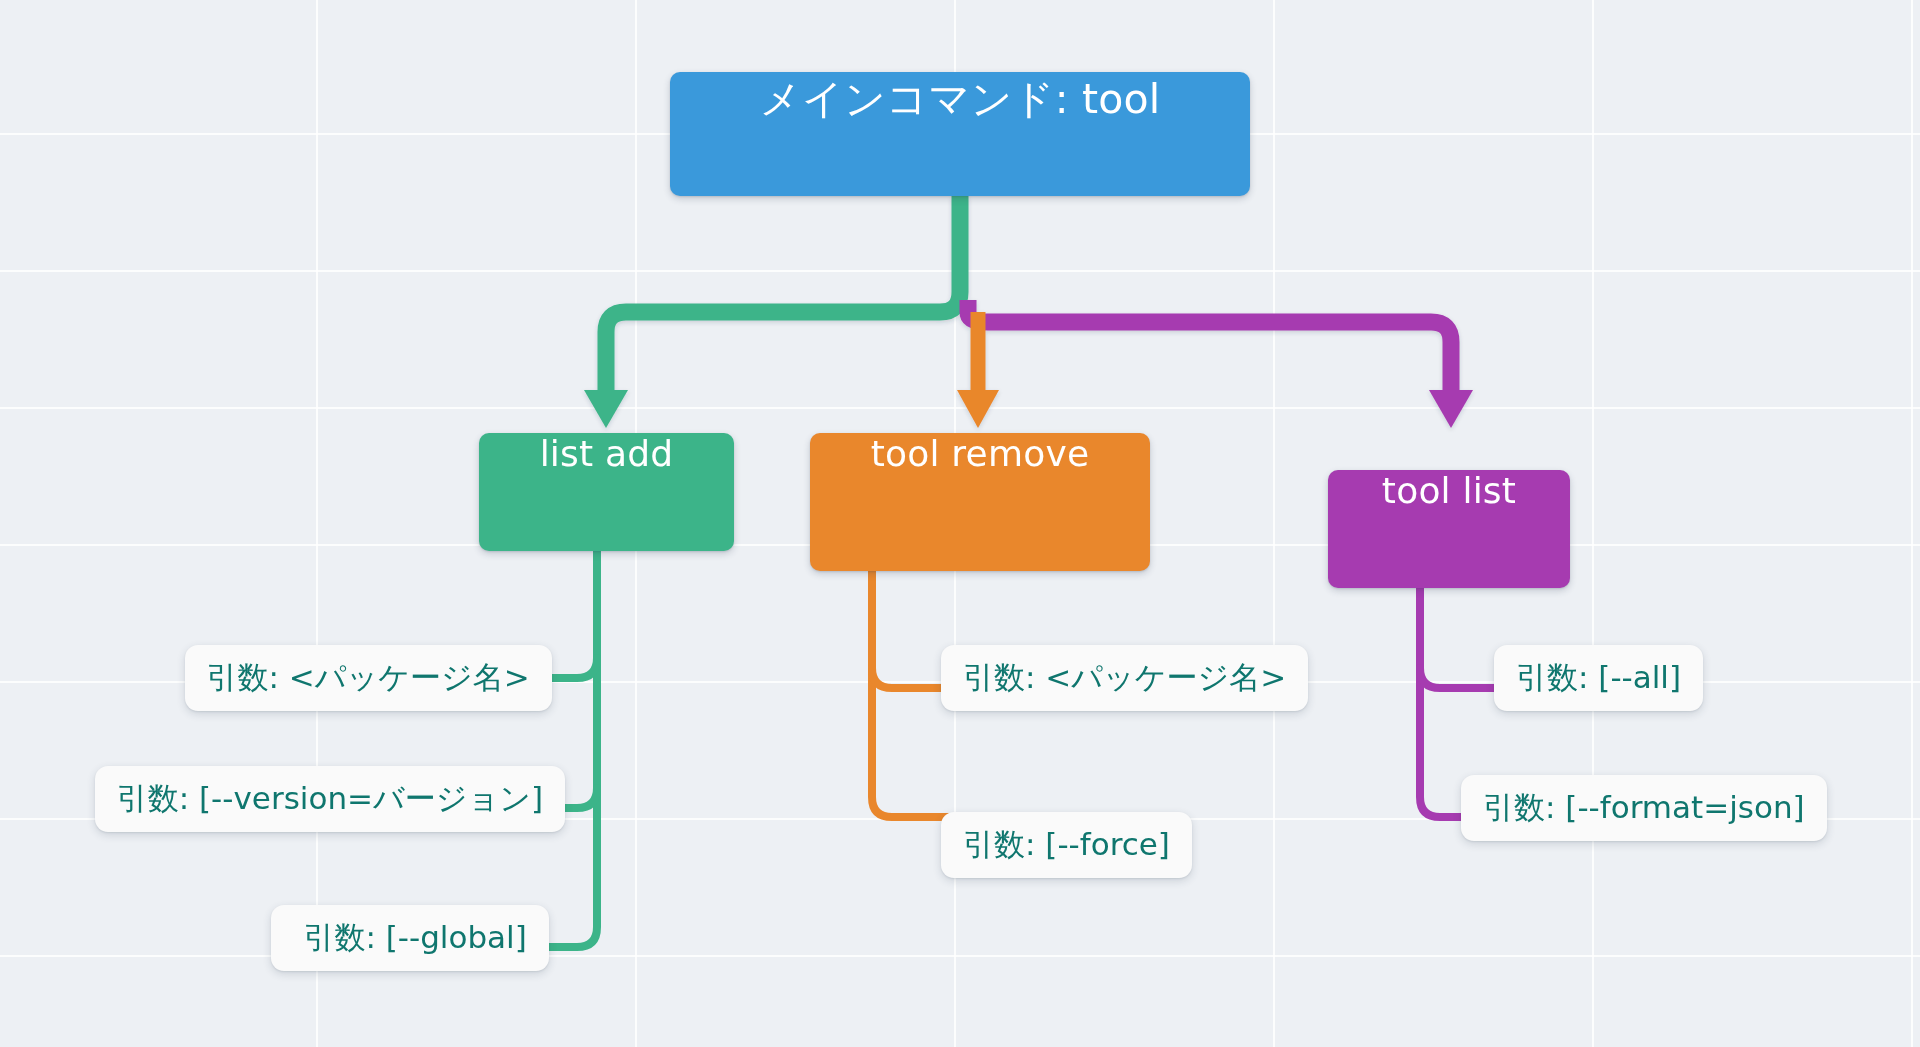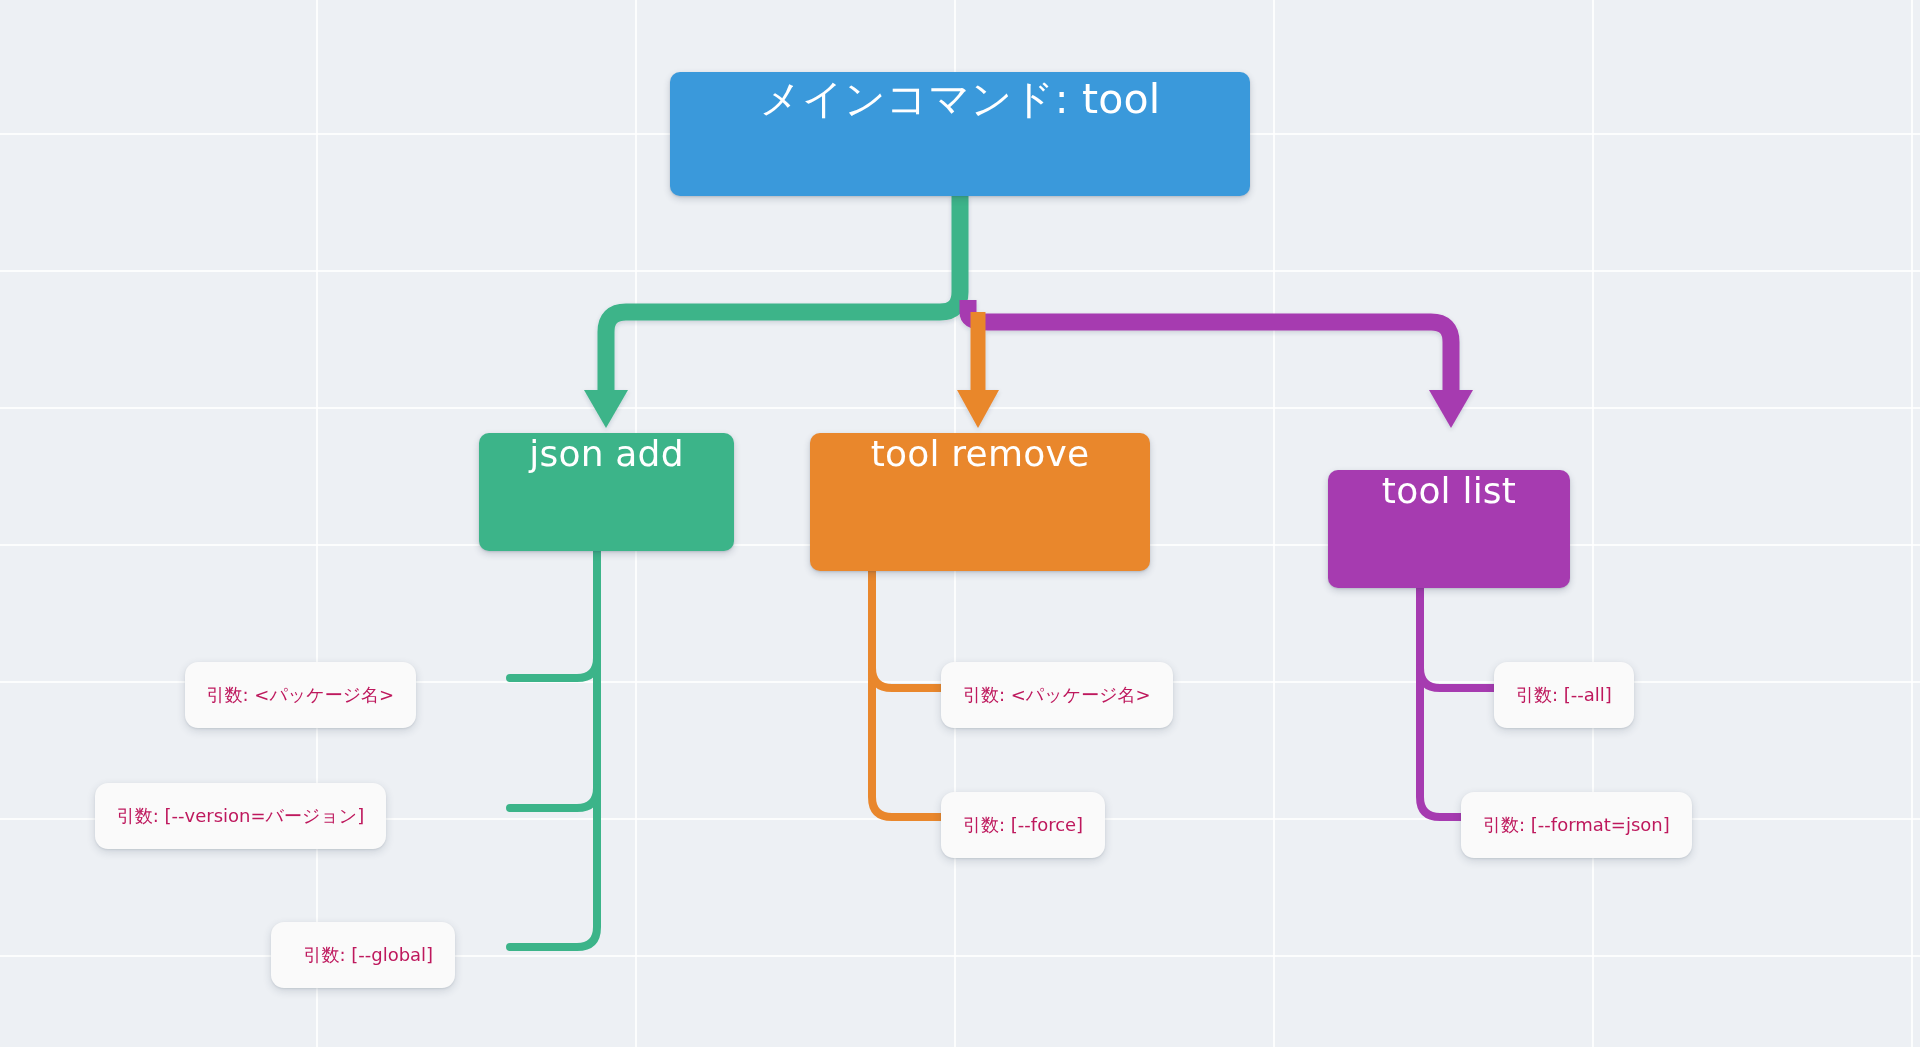--- a/index.html
+++ b/index.html
@@ -48,37 +48,36 @@
   }
   #node-list{
     left:1328px;top:433px;width:242px;height:118px;
     background:#a63bb0;font-size:36px;margin-top:37px;
   }
 
   .leaf{
     position:absolute;
     display:flex;align-items:center;justify-content:center;
     background:#fafafa;
-    color:#be185d;
+    color:#0f766e;
     border-radius:13px;
-    font-size:18px;
+    font-size:31px;
     padding:0 22px;
     height:66px;
     box-sizing:border-box;
     box-shadow:0 3px 8px rgba(40,55,80,.16), 0 1px 2px rgba(40,55,80,.10);
     white-space:nowrap;
-    margin-top:17px;
   }
   
   #leaf-add-0{left:140px;top:645px;}
   #leaf-add-1{left:62px;top:766px;}
   #leaf-add-2{left:255px;top:905px;}
   
   #leaf-remove-0{left:941px;top:645px;}
-  #leaf-remove-1{left:941px;top:775px;text-align:center;}
+  #leaf-remove-1{left:941px;top:812px;text-align:center;}
   
   #leaf-list-0{left:1494px;top:645px;}
   #leaf-list-1{left:1461px;top:775px;}
 </style>
 </head>
 <body>
 
 <div id="canvas"></div>
 
 <svg id="wires" viewBox="0 0 1920 1047" xmlns="http://www.w3.org/2000/svg">
@@ -115,21 +114,21 @@
     <path d="M1420,551 L1420,797 Q1420,817 1440,817 L1508,817" fill="none" stroke="#a63bb0" stroke-width="8" stroke-linecap="round" stroke-linejoin="round"></path>
     <path d="M1420,668 Q1420,688 1440,688 L1508,688" fill="none" stroke="#a63bb0" stroke-width="8" stroke-linecap="round" stroke-linejoin="round"></path>
   </g>
 </svg>
 
 <div class="node" id="root-node">
   <span>メインコマンド: tool</span>
 </div>
 
 <div class="node" id="node-add">
-  <span>json add</span>
+  <span>list add</span>
 </div>
 
 <div class="node" id="node-remove">
   <span>tool remove</span>
 </div>
 
 <div class="node" id="node-list">
   <span>tool list</span>
 </div>
 

